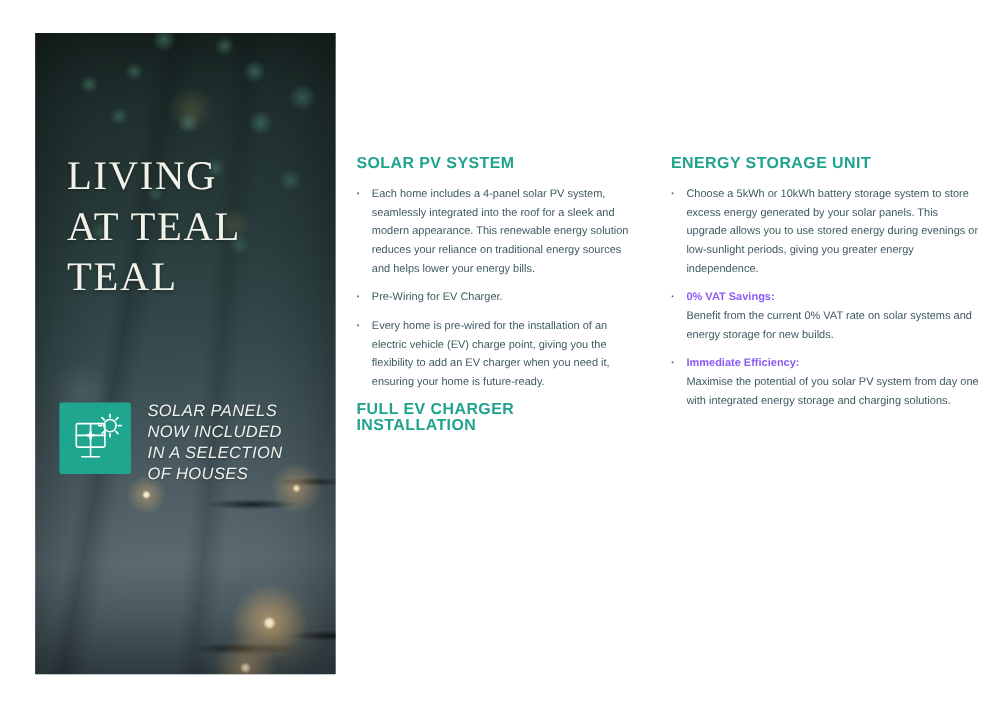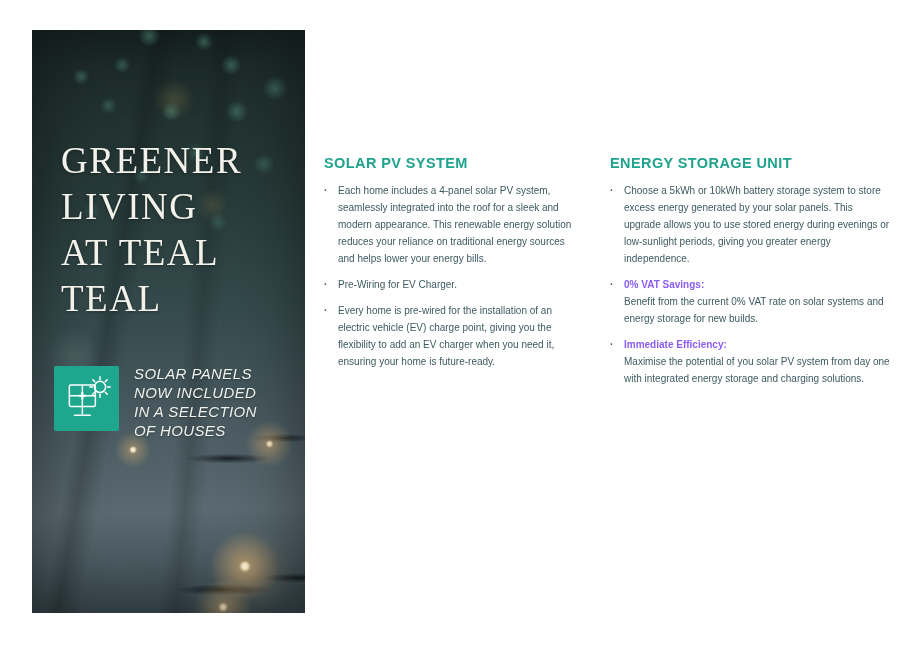--- a/index.html
+++ b/index.html
@@ -72,42 +72,41 @@
     display:flex; align-items:center; justify-content:center;
   }
   .badge-caption {
     position:absolute; left:80px; top:0;
     font-size:15px; line-height:19px; letter-spacing:.4px;
     color:#eef1ec; text-shadow:0 1px 2px rgba(0,0,0,.3);
   }
   .badge-caption span { display:block;font-style:italic; }
 
   
-  .col { position:absolute; top:156px; color:#3d5a60; }
+  .col { position:absolute; top:142px; color:#3d5a60; }
   .col-1 { left:324px; width:252px; }
   .col-2 { left:610px; width:280px; }
 
   .section + .section { margin-top:8px; }
   .section-heading {
     color:#1fa38c; font-size:14.5px; font-weight:700;
     letter-spacing:.4px; line-height:15px; margin-bottom:11px;
   }
   .bullet { display:flex; margin-bottom:9px; font-size:10px; line-height:17px; }
   .bullet::before { content:"·"; width:14px; flex:none; font-weight:700; color:#3d5a60; }
   .bullet .lead { display:block; font-weight:700; color:#8b5cf6; }
   .bullet .lead:empty { display:none; }
 </style>
 </head>
 <body>
 
 <div class="page">
 
   <div class="hero">
     <h1 class="hero-title">
-      <span>GREENER</span>
       <span>LIVING</span>
       <span>AT TEAL</span>
       <span>TEAL</span>
     </h1>
 
     <div class="badge">
       <div class="badge-icon">
         <svg width="52" height="52" viewBox="0 0 56 56" fill="none" stroke="#ffffff" stroke-width="1.6" stroke-linecap="round">
           <rect x="9" y="13" width="28" height="23" rx="1.5"></rect>
           <line x1="23" y1="13" x2="23" y2="36"></line>
@@ -153,20 +152,21 @@
       </div>
       <div class="bullet">
         <div>
           
           <span>Every home is pre-wired for the installation of an electric vehicle (EV) charge point, giving you the flexibility to add an EV charger when you need it, ensuring your home is future-ready.</span>
         </div>
       </div>
     </div>
 
     <div class="section">
+      <h2 class="section-heading">FULL EV CHARGER INSTALLATION</h2>
     </div>
   </div>
 
   <div class="col col-2">
     <div class="section">
       <h2 class="section-heading">ENERGY STORAGE UNIT</h2>
       <div class="bullet">
         <div>
           
           <span>Choose a 5kWh or 10kWh battery storage system to store excess energy generated by your solar panels. This upgrade allows you to use stored energy during evenings or low-sunlight periods, giving you greater energy independence.</span>

